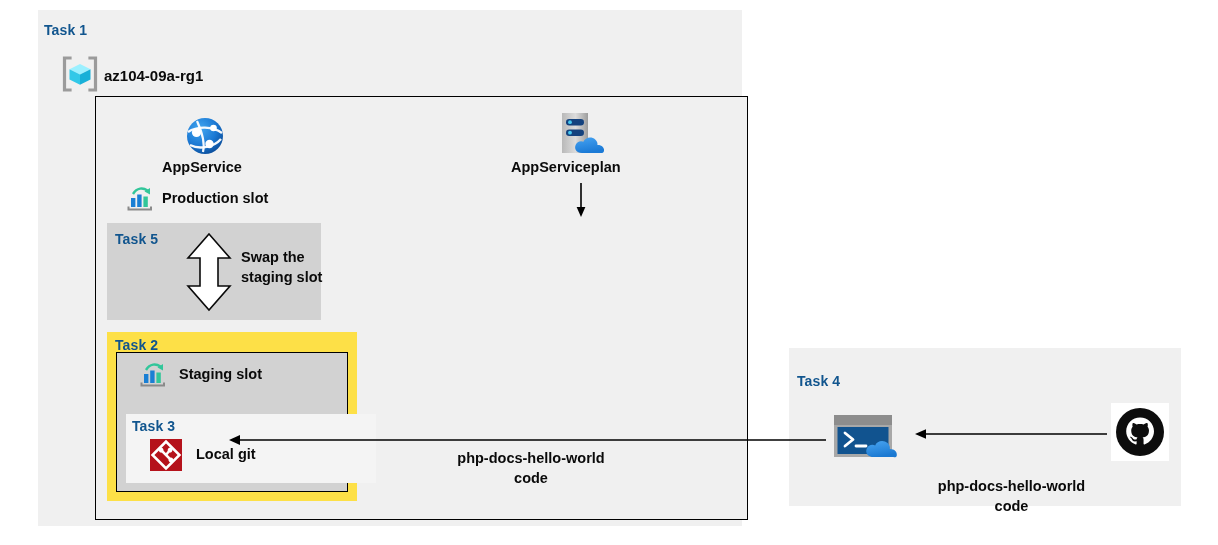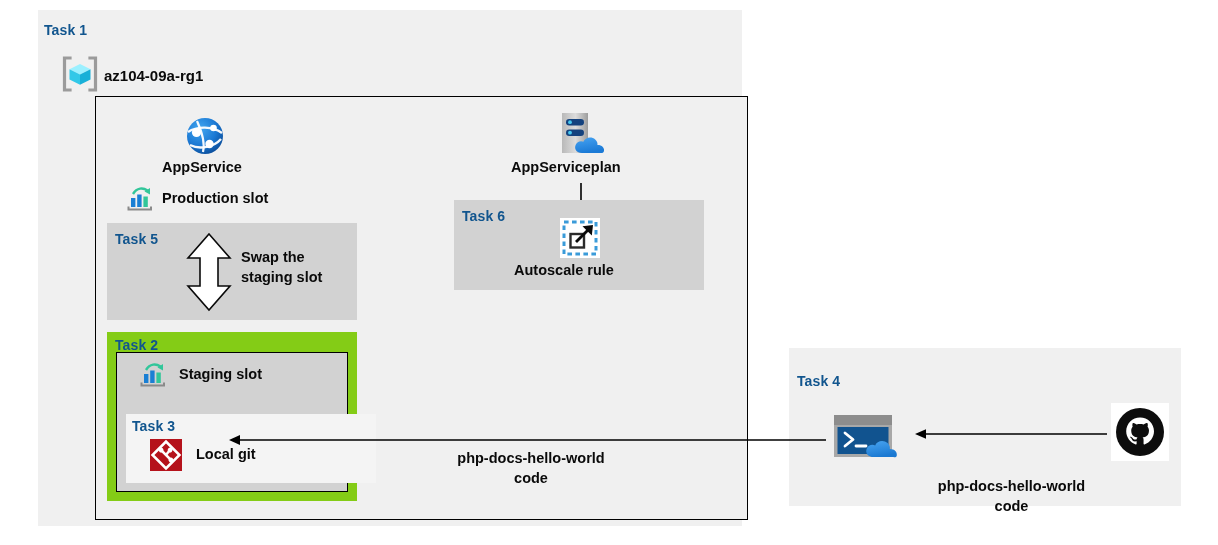--- a/index.html
+++ b/index.html
@@ -39,28 +39,28 @@
     position: absolute;
     left: 57px; top: 86px;
     width: 653px; height: 424px;
     border: 1.6px solid #000000;
     background: #f0f0f0;
     box-sizing: border-box;
   }
   .panel-task5 {
     position: absolute;
     left: 68px; top: 212px;
-    width: 250px; height: 97px;
+    width: 214px; height: 97px;
     background: #d2d2d2;
   }
   .panel-task2 {
     position: absolute;
     left: 68px; top: 321px;
     width: 250px; height: 169px;
-    background: #84cc16;
+    background: #fde047;
   }
   .box-task2-inner {
     position: absolute;
     left: 9px; top: 20px;
     width: 232px; height: 140px;
     border: 1.6px solid #000000;
     box-sizing: border-box;
     background: #d2d2d2;
   }
   .panel-task3 {
@@ -235,33 +235,20 @@
                    C49.6 34.8, 52.6 37.6, 52 41 C51.5 43.6, 49 43, 47 43 Z" fill="url(#cldGrad)"></path>
         </svg>
       </span>
       <span class="node-label" style="left:415px; top:62px;">AppServiceplan</span>
 
       <svg class="conn" style="left:478px; top:86px;" width="14" height="36">
         <line x1="7" y1="0" x2="7" y2="26" stroke="#000000" stroke-width="1.6"></line>
         <polygon points="7,34 2.6,24 11.4,24" fill="#000000"></polygon>
       </svg>
 
-      <div class="panel-task6" style="left:358px; top:103px;">
-        <span class="task-label" style="left:8px; top:8px;">Task 6</span>
-        <span class="icon" style="left:106px; top:18px;">
-          <svg width="40" height="40" viewBox="0 0 40 40">
-            <rect x="0" y="0" width="40" height="40" fill="#ffffff"></rect>
-            <rect x="4" y="4" width="32" height="32" fill="none" stroke="#3a9bd9" stroke-width="3" stroke-dasharray="4.6 3.4"></rect>
-            <rect x="10.5" y="16" width="13.5" height="13.5" fill="none" stroke="#2b2b2b" stroke-width="2.4"></rect>
-            <line x1="16" y1="24" x2="31" y2="9" stroke="#0a0a0a" stroke-width="2.8"></line>
-            <polygon points="33,7 22.5,8.2 31.8,17.5" fill="#0a0a0a"></polygon>
-          </svg>
-        </span>
-        <span class="node-label" style="left:60px; top:62px;">Autoscale rule</span>
-      </div>
 
       <span class="node-label center" style="left:335px; top:316px; width:200px;">php-docs-hello-world</span>
       <span class="node-label center" style="left:335px; top:336px; width:200px;">code</span>
 
     </div>
   </div>
 
   <div class="panel panel-task4">
     <span class="task-label" style="left:8px; top:25px;">Task 4</span>
 

